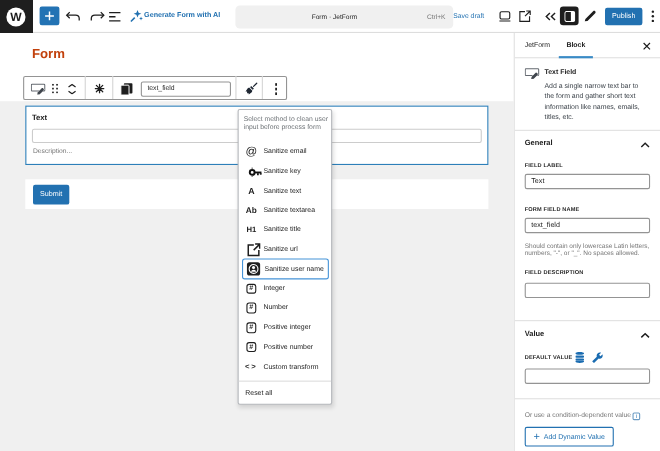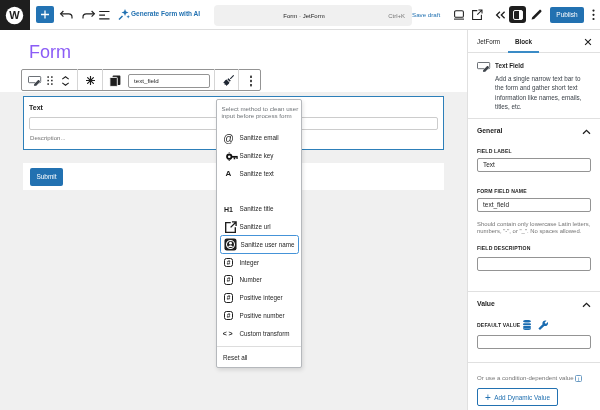--- a/index.html
+++ b/index.html
@@ -18,21 +18,21 @@
 #pilltitle { position:absolute; left:0; top:7.5px; width:180px; text-align:center; font-size:6px; color:#1e1e1e; }
 #pillk { position:absolute; right:7px; top:8px; font-size:6px; color:#757575; }
 #savedraft { position:absolute; left:412px; top:10.5px; font-size:6.2px; color:#2271b1; }
 #sbtoggle { position:absolute; left:509px; top:6px; width:17px; height:17px; background:#1e1e1e; border-radius:3px; }
 #publish { position:absolute; left:550px; top:7px; width:34px; height:16px; background:#2271b1;
   border-radius:2px; color:#fff; font-size:6.5px; text-align:center; line-height:16px; }
 .ticon { position:absolute; }
 
 #canvas { position:absolute; left:0; top:30px; width:467px; height:380px; background:#fff; }
 #grayarea { position:absolute; left:0; top:62px; width:467px; height:318px; background:#f0f0f0; }
-h1#title { position:absolute; left:29px; top:42px; font-size:18px; font-weight:400; color:#8b5cf6; z-index:2; }
+h1#title { position:absolute; left:29px; top:42px; font-size:12px; font-weight:700; color:#c2410c; z-index:2; }
 
 #btoolbar { position:absolute; left:21px; top:69px; width:240px; height:22px; background:#fff;
   border:1px solid #949494; border-radius:2px; z-index:5; }
 .tsep { position:absolute; top:-1px; width:1px; height:21px; background:#d5d5d5; }
 #tf_name { position:absolute; left:106px; top:3.5px; width:82px; height:14px; border:1px solid #949494;
   border-radius:2px; font-size:6.2px; color:#1e1e1e; padding-left:5px; background:#fff; line-height:12px; }
 
 #block { position:absolute; left:23px; top:96px; width:421px; height:54px; background:#fff;
   border:1.5px solid #2d7fb9; z-index:2; }
 #block .lbl { position:absolute; left:5px; top:6.5px; font-size:7px; font-weight:700; color:#1e1e1e; }
@@ -221,20 +221,24 @@
       <rect x="4.2" y="3.3" width="4.8" height="1.3" fill="#111"></rect>
       <rect x="5.9" y="4.4" width="1.2" height="1.5" fill="#111"></rect>
       <rect x="7.9" y="4.4" width="1.2" height="1.1" fill="#111"></rect>
     </svg>
     <div class="tx">Sanitize key</div>
   </div>
   <div class="dditem" style="top:64.6px">
     <div class="ic" style="font-size:8px;font-weight:700;line-height:13px">A</div>
     <div class="tx">Sanitize text</div>
   </div>
+  <div class="dditem" style="top:82.4px">
+    <div class="ic" style="font-size:7.5px;font-weight:700;line-height:13px">Ab</div>
+    <div class="tx">Sanitize textarea</div>
+  </div>
   <div class="dditem" style="top:100.2px">
     <div class="ic" style="font-size:7px;font-weight:700;line-height:13px">H1</div>
     <div class="tx">Sanitize title</div>
   </div>
   <div class="dditem" style="top:117.9px">
     <svg class="ic" style="top:3.5px;left:6.5px" width="10" height="10" viewBox="0 0 10 10">
       <path d="M5.2 1.3 H1.3 V8.7 H8.7 V4.8" fill="none" stroke="#1e1e1e" stroke-width="1.05"></path>
       <path d="M6.1 0.7 H9.3 V3.9 M9.3 0.7 L5.1 4.9" fill="none" stroke="#1e1e1e" stroke-width="1.05"></path>
     </svg>
     <div class="tx">Sanitize url</div>

